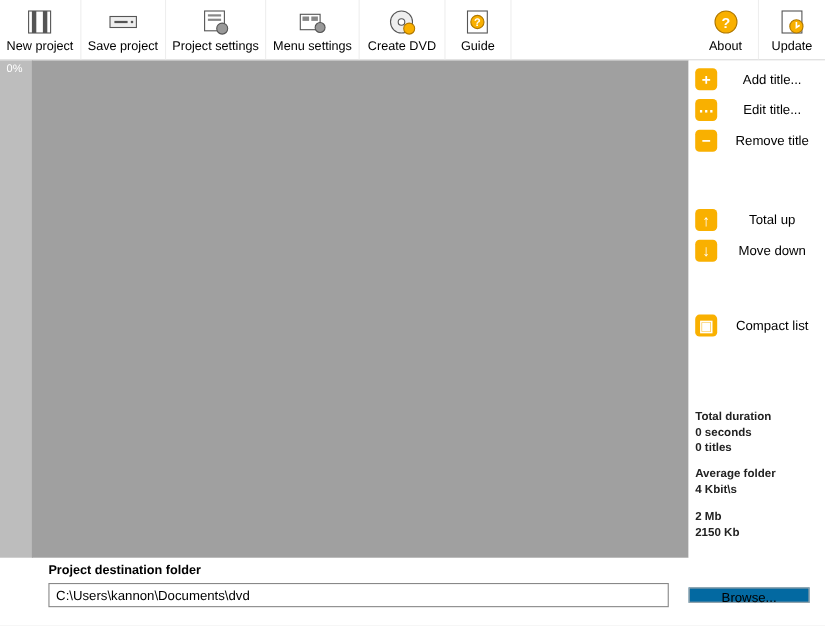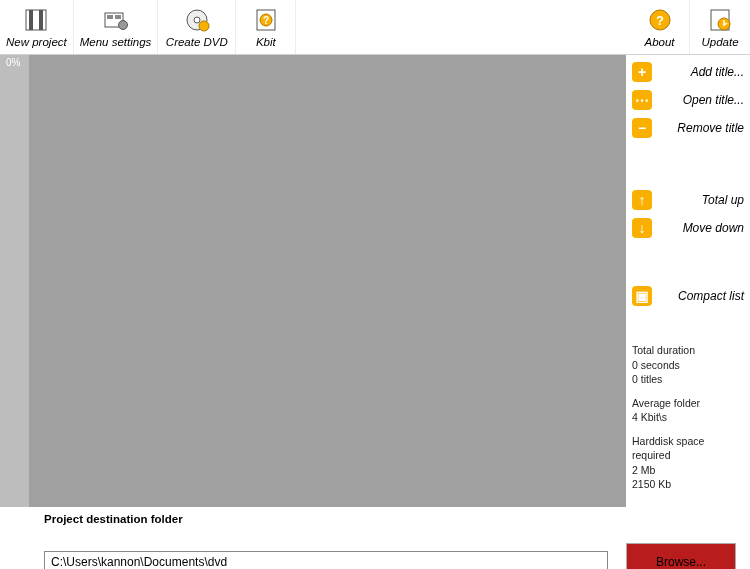--- a/index.html
+++ b/index.html
@@ -25,21 +25,21 @@
     justify-content: center;
     padding: 4px 6px;
     min-width: 60px;
     border-right: 1px solid #eee;
     cursor: pointer;
     gap: 2px;
   }
   .toolbar-btn:last-child { border-right: none; }
   .toolbar-spacer { flex: 1; }
   .toolbar-btn .tb-icon { width: 28px; height: 28px; display:flex; align-items:center; justify-content:center; }
-  .toolbar-btn span.lbl { font-size: 11.5px; white-space: nowrap; font-style: italic; }
+  .toolbar-btn span.lbl { font-size: 11.5px; white-space: nowrap; }
 
   .main-row {
     display: flex;
     height: 452px;
   }
   .progress-col {
     width: 30px;
     background: #bdbdbd;
     position: relative;
     border-right: 1px solid #a0a0a0;
@@ -83,61 +83,60 @@
     display: flex;
     align-items: center;
     justify-content: center;
     color: #fff;
     font-size: 14px;
     font-weight: bold;
     flex-shrink: 0;
   }
   .side-item span.lbl {
     flex: 1;
-    text-align: right;
+    text-align: center;
     font-size: 12px;
-    font-style: italic;
   }
   .side-gap { height: 38px; }
   .side-gap2 { height: 34px; }
   .stats-block {
     margin-top: auto;
     font-size: 10.5px;
     color: #222;
     line-height: 1.35;
   }
-  .stats-block .stat-group { margin-bottom: 10px; }
+  .stats-block .stat-group { margin-bottom: 10px; font-weight: bold; }
   .stats-block .stat-title {  }
 
   .dest-row {
     height: 58px;
     padding: 6px 14px 8px 44px;
   }
   .dest-label {
     font-size: 11.5px;
     font-weight: bold;
-    margin-bottom: 18px;
+    margin-bottom: 5px;
   }
   .dest-input-row {
     display: flex;
     gap: 18px;
     align-items: center;
   }
   .dest-input {
     flex: 1;
     height: 22px;
     border: 1px solid #888;
     padding: 2px 6px;
     font-size: 12px;
     font-family: inherit;
   }
   .browse-btn {
     width: 110px;
-    height: 37px;
-    background: #b91c1c;
+    height: 14px;
+    background: #0369a1;
     border: 1px solid #aaa;
     font-size: 12px;
     cursor: pointer;
   }
 </style>
 </head>
 <body>
 
 <div class="toolbar">
 
@@ -146,21 +145,42 @@
       <svg width="26" height="26">
           <rect x="3" y="3" width="20" height="20" fill="#fff" stroke="#555"></rect>
           <rect x="6" y="3" width="4" height="20" fill="#555"></rect>
           <rect x="16" y="3" width="4" height="20" fill="#555"></rect>
         </svg>
     </div>
     <span class="lbl">New project</span>
   </div>
 
 
-
+  <div class="toolbar-btn">
+    <div class="tb-icon">
+      <svg width="28" height="18">
+          <rect x="2" y="4" width="24" height="10" fill="#eee" stroke="#555"></rect>
+          <rect x="6" y="8" width="12" height="2" fill="#555"></rect>
+          <circle cx="22" cy="9" r="1.2" fill="#555"></circle>
+        </svg>
+    </div>
+    <span class="lbl">Save project</span>
+  </div>
+
+  <div class="toolbar-btn">
+    <div class="tb-icon">
+      <svg width="26" height="26">
+          <rect x="3" y="3" width="18" height="18" fill="#fff" stroke="#555"></rect>
+          <rect x="6" y="6" width="12" height="2" fill="#888"></rect>
+          <rect x="6" y="10" width="12" height="2" fill="#888"></rect>
+          <circle cx="19" cy="19" r="5" fill="#999" stroke="#555"></circle>
+        </svg>
+    </div>
+    <span class="lbl">Project settings</span>
+  </div>
 
   <div class="toolbar-btn">
     <div class="tb-icon">
       <svg width="26" height="22">
           <rect x="2" y="4" width="18" height="14" fill="#fff" stroke="#555"></rect>
           <rect x="4" y="6" width="6" height="4" fill="#888"></rect>
           <rect x="12" y="6" width="6" height="4" fill="#888"></rect>
           <circle cx="20" cy="16" r="4.5" fill="#999" stroke="#555"></circle>
         </svg>
     </div>
@@ -179,21 +199,21 @@
   </div>
 
   <div class="toolbar-btn">
     <div class="tb-icon">
       <svg width="26" height="26">
           <rect x="4" y="3" width="18" height="20" fill="#fff" stroke="#555"></rect>
           <circle cx="13" cy="13" r="6" fill="#f9b000" stroke="#b07800"></circle>
           <text x="13" y="17" font-size="10" text-anchor="middle" fill="#fff" font-weight="bold">?</text>
         </svg>
     </div>
-    <span class="lbl">Kbit</span>
+    <span class="lbl">Guide</span>
   </div>
 
   <div class="toolbar-spacer"></div>
 
   <div class="toolbar-btn">
     <div class="tb-icon">
       <svg width="26" height="26">
           <circle cx="13" cy="13" r="10" fill="#f9b000" stroke="#b07800"></circle>
           <text x="13" y="18" font-size="13" text-anchor="middle" fill="#fff" font-weight="bold">?</text>
         </svg>
@@ -225,21 +245,21 @@
   <div class="side-panel">
     <div class="side-actions">
 
       <div class="side-item">
         <div class="si-icon">+</div>
         <span class="lbl">Add title...</span>
       </div>
 
       <div class="side-item">
         <div class="si-icon">⋯</div>
-        <span class="lbl">Open title...</span>
+        <span class="lbl">Edit title...</span>
       </div>
 
       <div class="side-item">
         <div class="si-icon">−</div>
         <span class="lbl">Remove title</span>
       </div>
 
       <div class="side-gap"></div>
 
       <div class="side-item">
@@ -265,21 +285,20 @@
       <div class="stat-group">
         <div class="stat-title">Total duration</div>
         <div>0 seconds</div>
         <div>0 titles</div>
       </div>
       <div class="stat-group">
         <div class="stat-title">Average folder</div>
         <div>4 Kbit\s</div>
       </div>
       <div class="stat-group">
-        <div class="stat-title">Harddisk space required</div>
         <div>2 Mb</div>
         <div>2150 Kb</div>
       </div>
     </div>
   </div>
 
 </div>
 
 <div class="dest-row">
   <div class="dest-label">Project destination folder</div>

